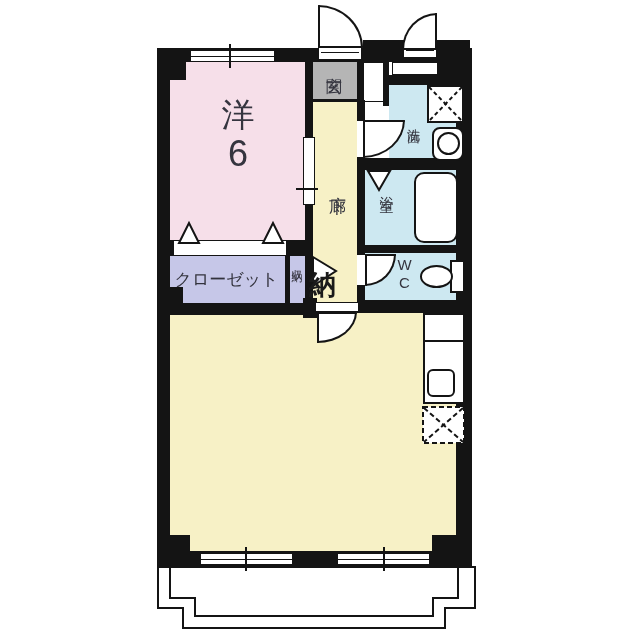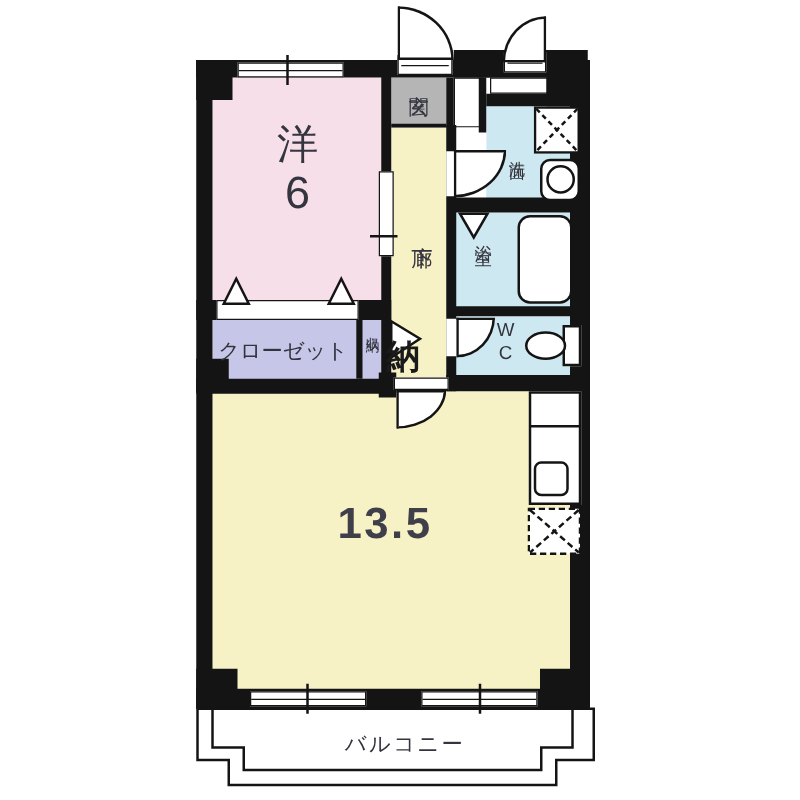--- a/index.html
+++ b/index.html
@@ -136,25 +136,23 @@
     <rect x="1" y="1" width="41" height="36" fill="#ffffff" stroke="#141414" stroke-width="2" stroke-dasharray="5 3"></rect>
     <line x1="2" y1="2" x2="41" y2="36" stroke="#141414" stroke-width="2" stroke-dasharray="5 3"></line>
     <line x1="41" y1="2" x2="2" y2="36" stroke="#141414" stroke-width="2" stroke-dasharray="5 3"></line>
   </svg>
 
   <div class="lbl ctr" style="left:193px;top:98px;width:90px;">
     <div style="font-size:33px;">洋</div>
     <div style="font-size:36px;margin-top:5px;">6</div>
   </div>
   <div class="lbl ctr" style="left:243px;top:392px;width:130px;color:#3f3f4a;font-weight:600;letter-spacing:2px;">
-    <div style="font-size:35px;margin-top:9px;">13.5</div>
   </div>
-  <div class="lbl ctr" style="left:170px;top:272px;width:113px;font-size:17px;color:#33333d;">クローゼット</div>
+  <div class="lbl ctr" style="left:170px;top:272px;width:113px;font-size:17px;color:#33333d;font-family:Liberation Mono, monospace;">クローゼット</div>
   <div class="lbl v" style="left:291px;top:260px;font-size:11px;letter-spacing:3px;color:#33333d;">収納</div>
   <div class="lbl" style="left:309px;top:272px;font-size:27px;font-weight:bold;color:#1a1a1a;">納</div>
   <div class="lbl v" style="left:329px;top:183px;font-size:17px;letter-spacing:4px;">廊下</div>
   <div class="lbl v" style="left:326px;top:64px;font-size:16px;letter-spacing:2px;">玄関</div>
   <div class="lbl v" style="left:407px;top:118px;font-size:13px;letter-spacing:3px;">洗面</div>
   <div class="lbl v" style="left:380px;top:185px;font-size:14px;letter-spacing:3px;">浴室</div>
   <div class="lbl v" style="left:397px;top:256px;font-size:15px;letter-spacing:1px;">WC</div>
-  <div class="lbl ctr" style="left:250px;top:587px;width:148px;font-size:17px;letter-spacing:2px;">バルコニー</div>
 
 </div>
 
 </body></html>

